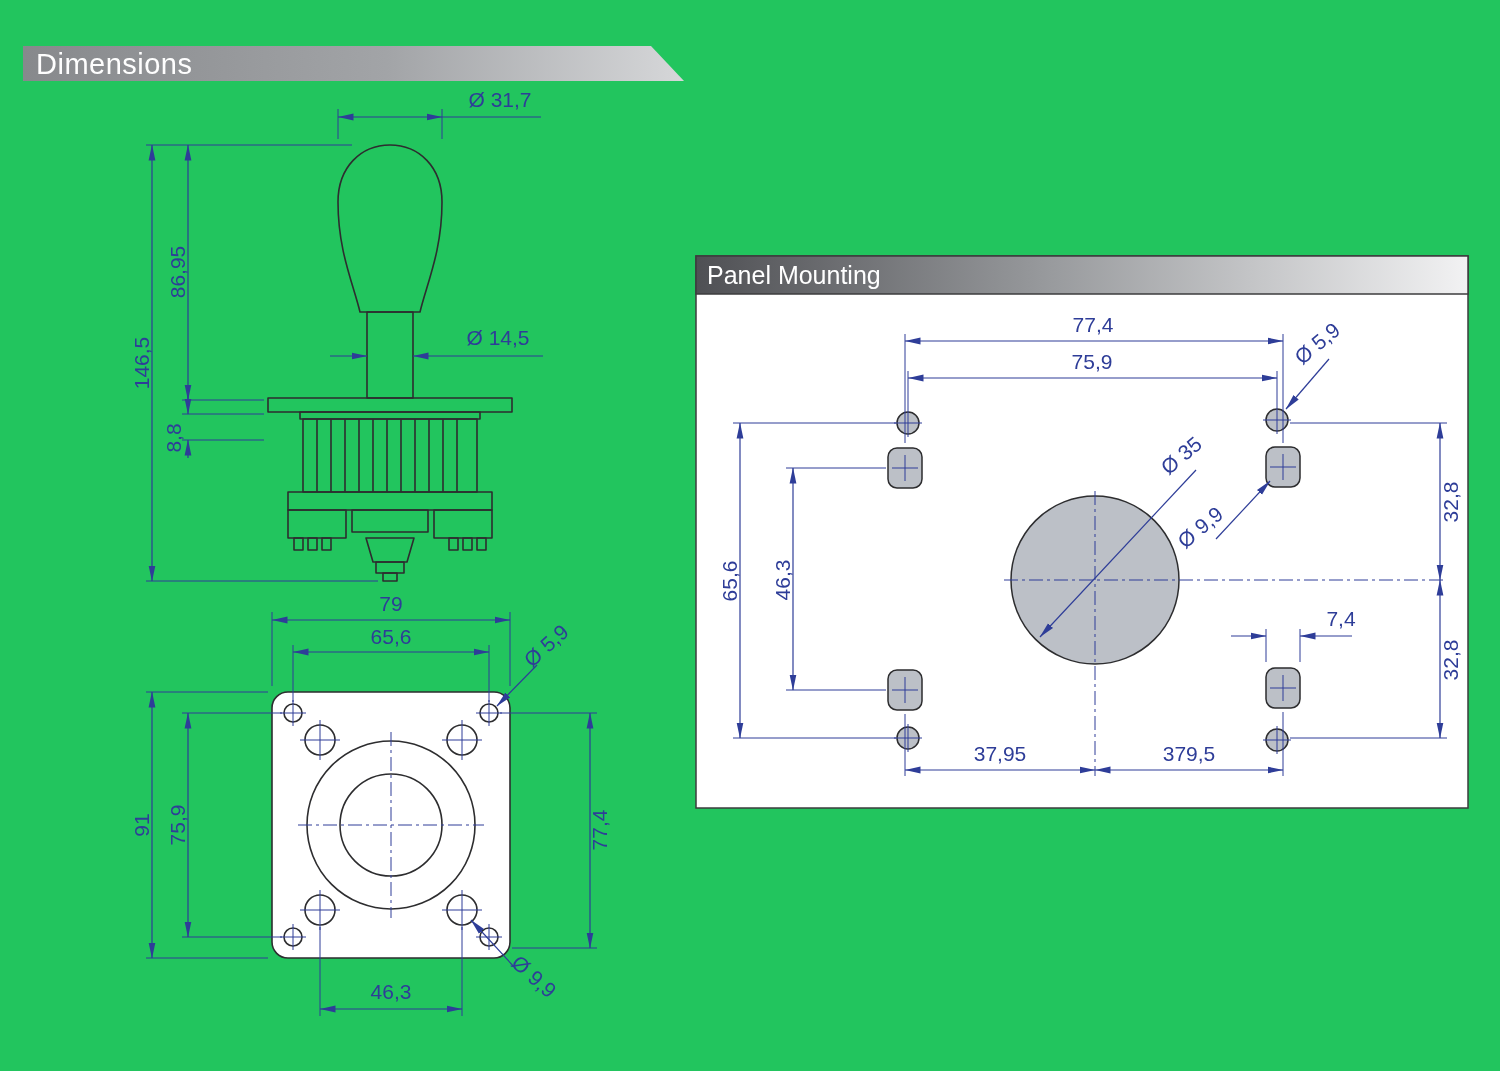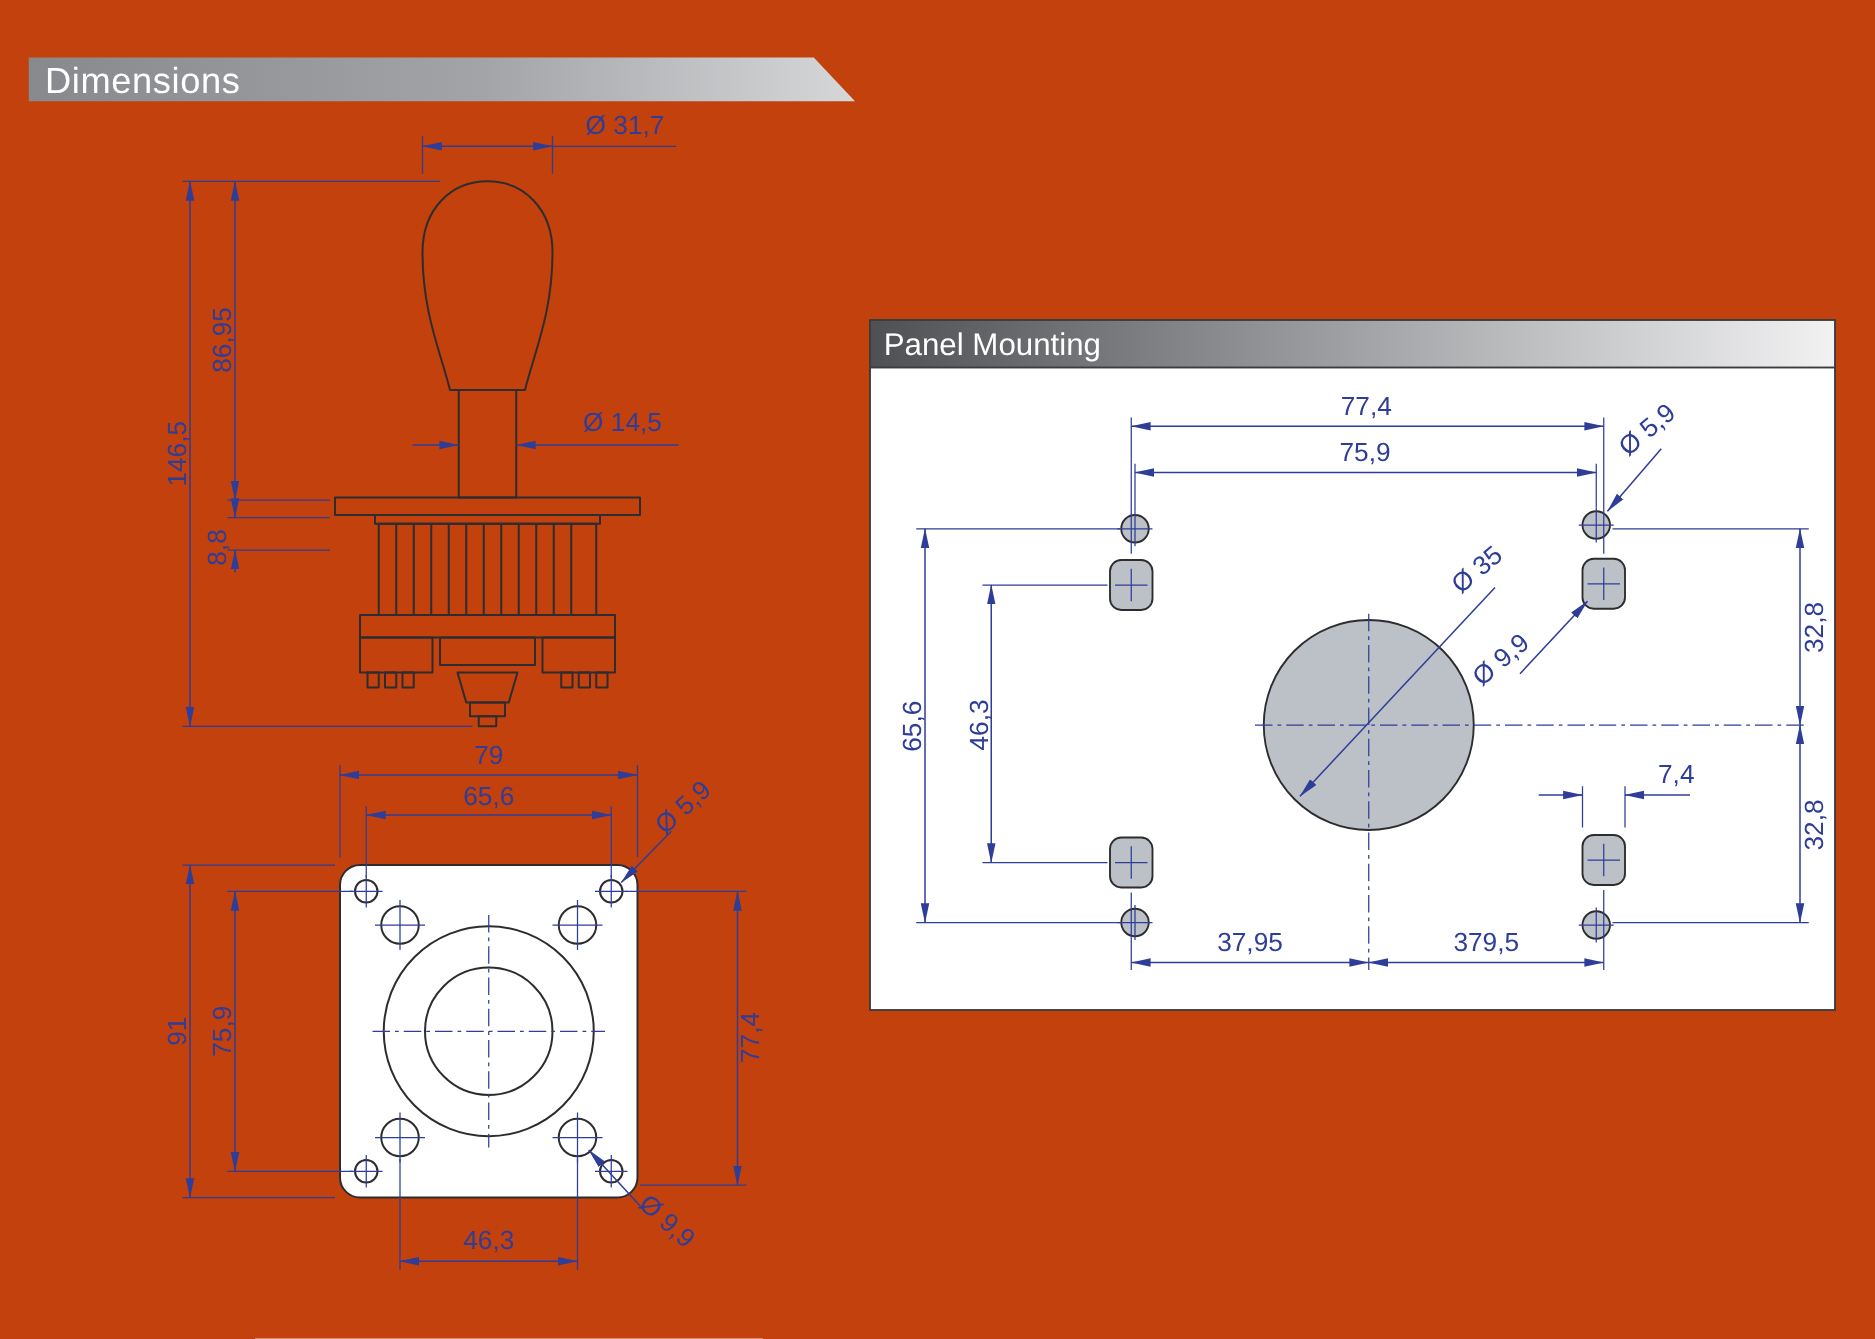--- a/index.html
+++ b/index.html
@@ -1,17 +1,17 @@
 <!DOCTYPE html>
 <html><head>
 <meta charset="utf-8">
 <style>
   *{box-sizing:border-box}
   html,body{margin:0;padding:0;background:#ffffff}
-  .canvas{position:relative;width:1500px;height:1071px;background:#c2410c;overflow:hidden}
+  .canvas{position:relative;width:1500px;height:1071px;background:#22c55e;overflow:hidden}
   svg{display:block}
   text{font-family:"Liberation Sans","DejaVu Sans",sans-serif}
   .banner-text{fill:#fefefe;font-size:29px;letter-spacing:.5px}
   .panel-header-text{fill:#ffffff;font-size:25px}
   .dim-label{fill:#2e3d98;font-size:21px;text-anchor:middle}
   .dim{stroke:#2e3d98;stroke-width:1.2;fill:none}
   .ext{stroke:#2e3d98;stroke-width:1;fill:none}
   .cl{stroke:#2e3d98;stroke-width:1;fill:none;stroke-dasharray:14 4 3 4}
   .cross{stroke:#2e3d98;stroke-width:1;fill:none}
   .draw{stroke:#2d2d2f;stroke-width:1.6;fill:none;stroke-linejoin:round}

